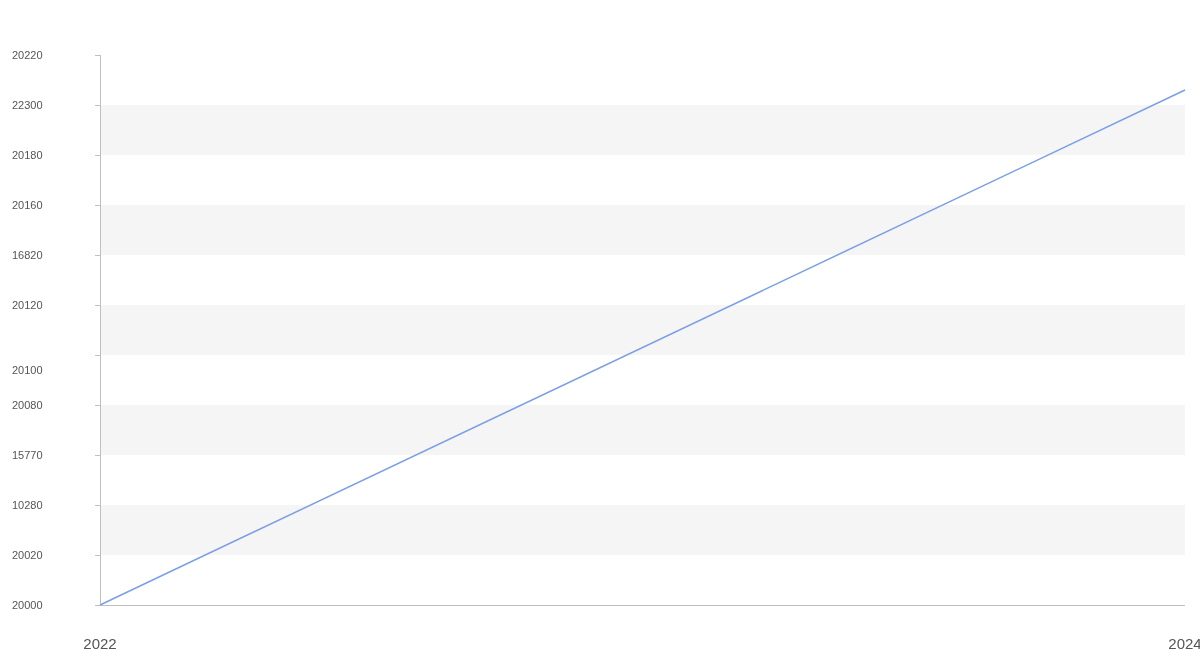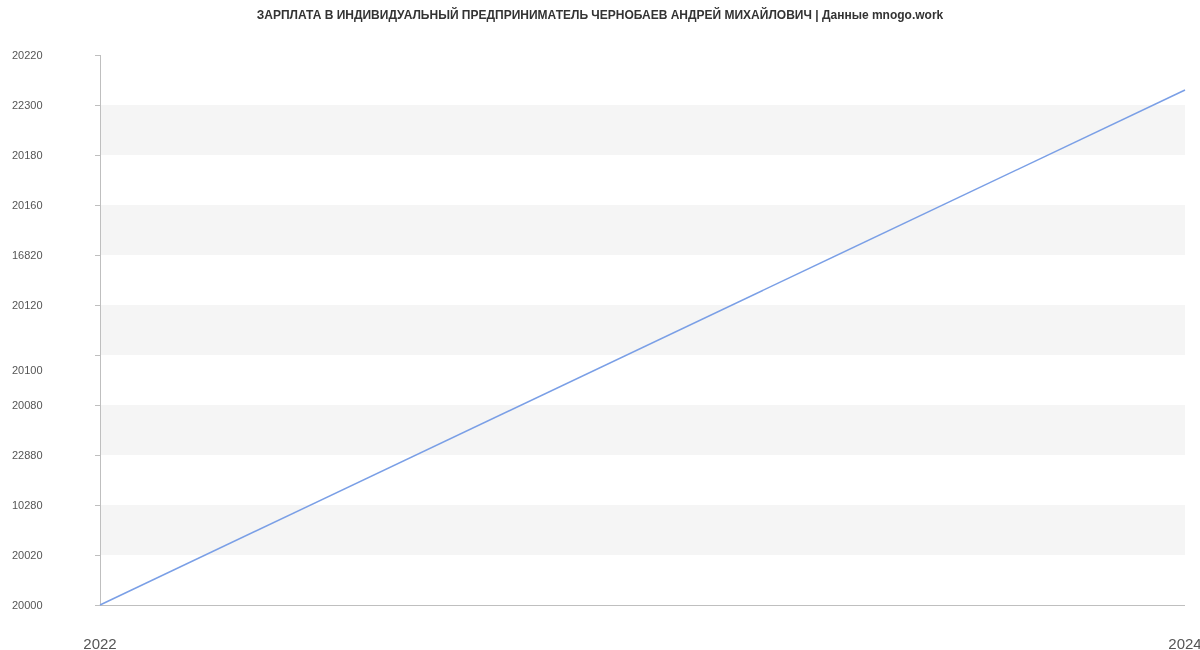--- a/index.html
+++ b/index.html
@@ -73,21 +73,20 @@
     top: 0;
     width: 100%;
     height: 100%;
     overflow: visible;
   }
 </style>
 </head>
 <body>
 
 <div class="chart-wrap">
-  <div class="title">ЗАРПЛАТА В ИНДИВИДУАЛЬНЫЙ ПРЕДПРИНИМАТЕЛЬ ЧЕРНОБАЕВ АНДРЕЙ МИХАЙЛОВИЧ | Данные mnogo.work</div>
   <div class="plot" id="plot">
       <div class="band" style="top: 50px; height: 50px;"></div>
       <div class="band" style="top: 150px; height: 50px;"></div>
       <div class="band" style="top: 250px; height: 50px;"></div>
       <div class="band" style="top: 350px; height: 50px;"></div>
       <div class="band" style="top: 450px; height: 50px;"></div>
     <div class="axis-line" id="x-axis" style="left: 0px; top: 550px; width: 1085px; height: 1px;"></div>
     <div class="axis-line" id="y-axis" style="left: 0px; top: 0px; width: 1px; height: 550px;"></div>
     <svg class="line-layer" id="line-layer" viewBox="0 0 1085 550">
         <path d="M0 550 L1085 35" stroke="#7a9fe6" stroke-width="1.5" fill="none"></path>
@@ -103,21 +102,21 @@
       <div class="y-tick-mark" style="top: 150px;"></div>
       <div class="y-tick-mark" style="top: 100px;"></div>
       <div class="y-tick-mark" style="top: 50px;"></div>
       <div class="y-tick-mark" style="top: 0px;"></div>
       <div class="x-tick-label" style="left: 0px;">2022</div>
       <div class="x-tick-label" style="left: 1085px;">2024</div>
     </div>
 <div class="y-tick-label" style="top: 605px;">20000</div>
     <div class="y-tick-label" style="top: 555px;">20020</div>
     <div class="y-tick-label" style="top: 505px;">10280</div>
-    <div class="y-tick-label" style="top: 455px;">22880</div>
+    <div class="y-tick-label" style="top: 455px;">15770</div>
     <div class="y-tick-label" style="top: 405px;">20080</div>
     <div class="y-tick-label" style="top: 370px;">20100</div>
     <div class="y-tick-label" style="top: 305px;">20120</div>
     <div class="y-tick-label" style="top: 255px;">16820</div>
     <div class="y-tick-label" style="top: 205px;">20160</div>
     <div class="y-tick-label" style="top: 155px;">20180</div>
     <div class="y-tick-label" style="top: 105px;">22300</div>
     <div class="y-tick-label" style="top: 55px;">20220</div>
   </div>
 

